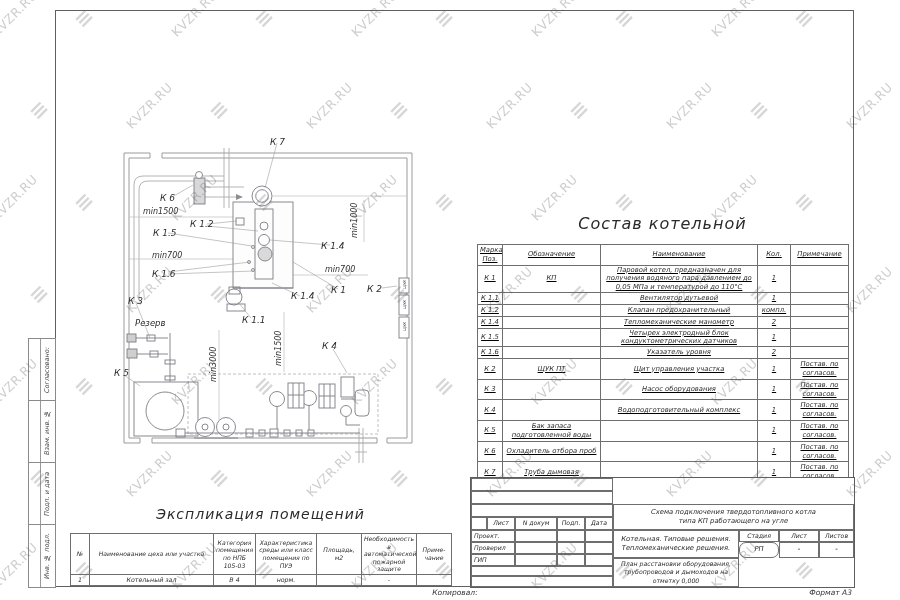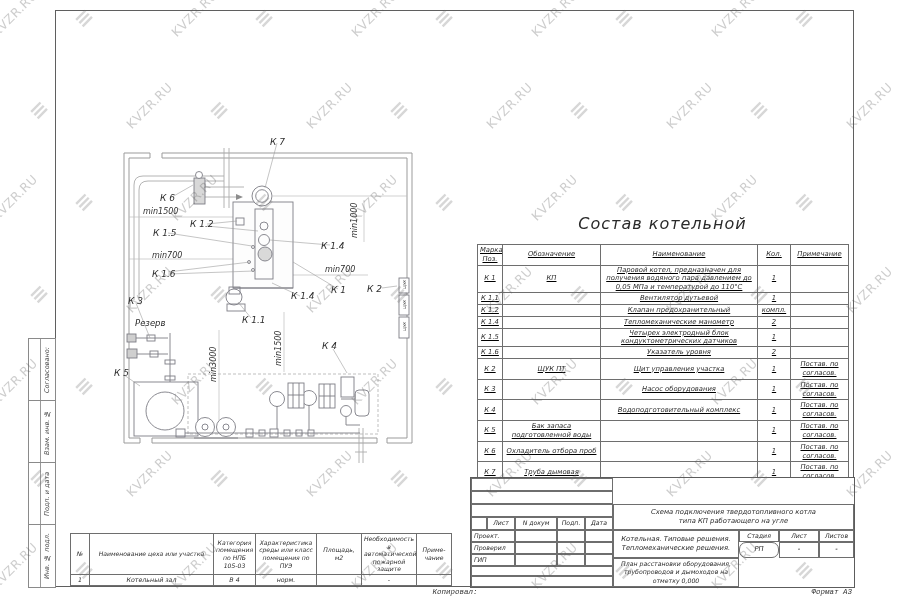--- a/index.html
+++ b/index.html
@@ -31,21 +31,21 @@
      display:flex;align-items:center;justify-content:center;text-align:center;box-sizing:border-box;}
   .tb .left-note{justify-content:flex-start;padding-left:2px;}
   .docnum{font-size:14px;letter-spacing:2px;}
   .small7{font-size:6.8px;line-height:1.35;}
   .small6{font-size:6.2px;line-height:1.3;}
   .logo-wrap{display:flex;align-items:center;gap:3px;font-style:normal;}
   .logo-glyph{display:inline-flex;flex-direction:column;gap:1.5px;transform:skewY(-12deg);}
   .logo-glyph i{display:block;width:11px;height:2.4px;background:#111;border-radius:1px;}
   .logo-kvzr{font-size:15px;font-weight:bold;color:#111;letter-spacing:0.5px;}
   .logo-co{font-size:5.8px;font-weight:bold;color:#111;text-align:left;line-height:1.25;font-style:normal;}
-  .under-frame{font-size:7.5px;font-style:italic;color:#333;font-family:Liberation Mono, monospace;}
+  .under-frame{font-size:7.5px;font-style:italic;color:#333;}
   
   .wm-layer{left:0;top:0;width:900px;height:600px;pointer-events:none;z-index:6;overflow:hidden;}
   .wm-layer span{position:absolute;transform:rotate(-45deg);white-space:nowrap;}
   .wm-text{font-size:12.5px;letter-spacing:0.5px;color:rgba(90,90,90,0.30);}
   .wm-glyph{font-size:21px;font-weight:bold;color:rgba(110,110,110,0.28);}
   svg text{font-family:"DejaVu Sans",sans-serif;font-style:italic;fill:#2e2e2e;}
 </style>
 </head>
 <body>
 
@@ -288,20 +288,21 @@
         <tr>
           <td>К 7</td>
           <td>Труба дымовая</td>
           <td class="c-name"></td>
           <td>1</td>
           <td>Постав. по согласов.</td>
         </tr>
       </tbody>
   </table>
 
+  <div class="abs tab-title" style="left:70px;top:506px;width:381px;font-size:14px;">Экспликация помещений</div>
   <table class="abs gtab expl-tab" style="left:70px;top:533px;">
     <colgroup>
         <col style="width:19px">
         <col style="width:124px">
         <col style="width:42px">
         <col style="width:61px">
         <col style="width:45px">
         <col style="width:55px">
         <col style="width:35px">
       </colgroup>

